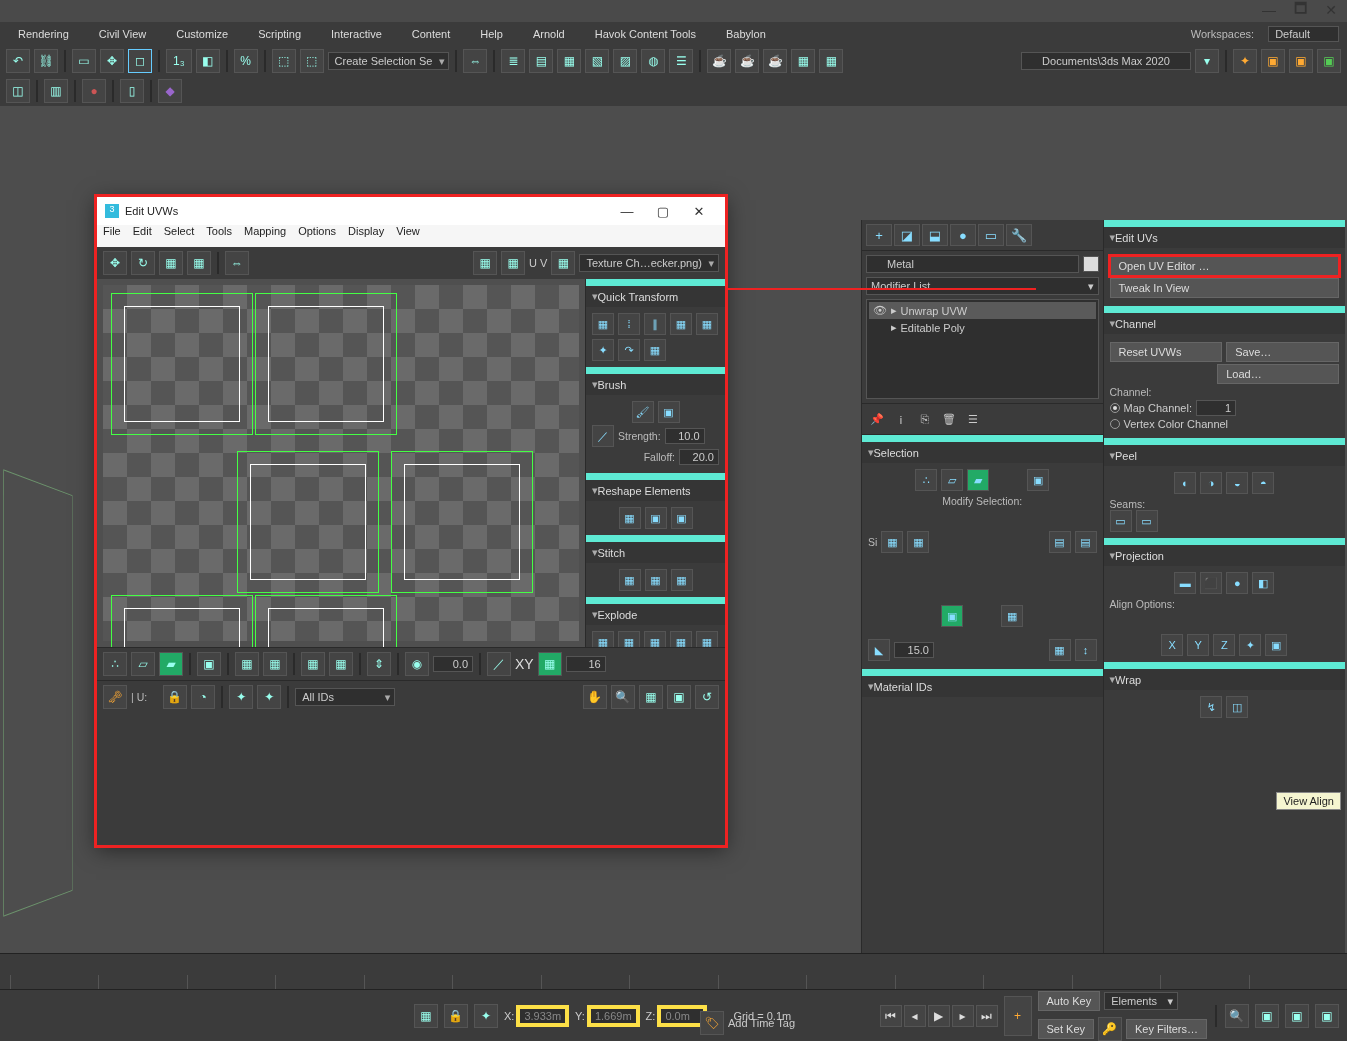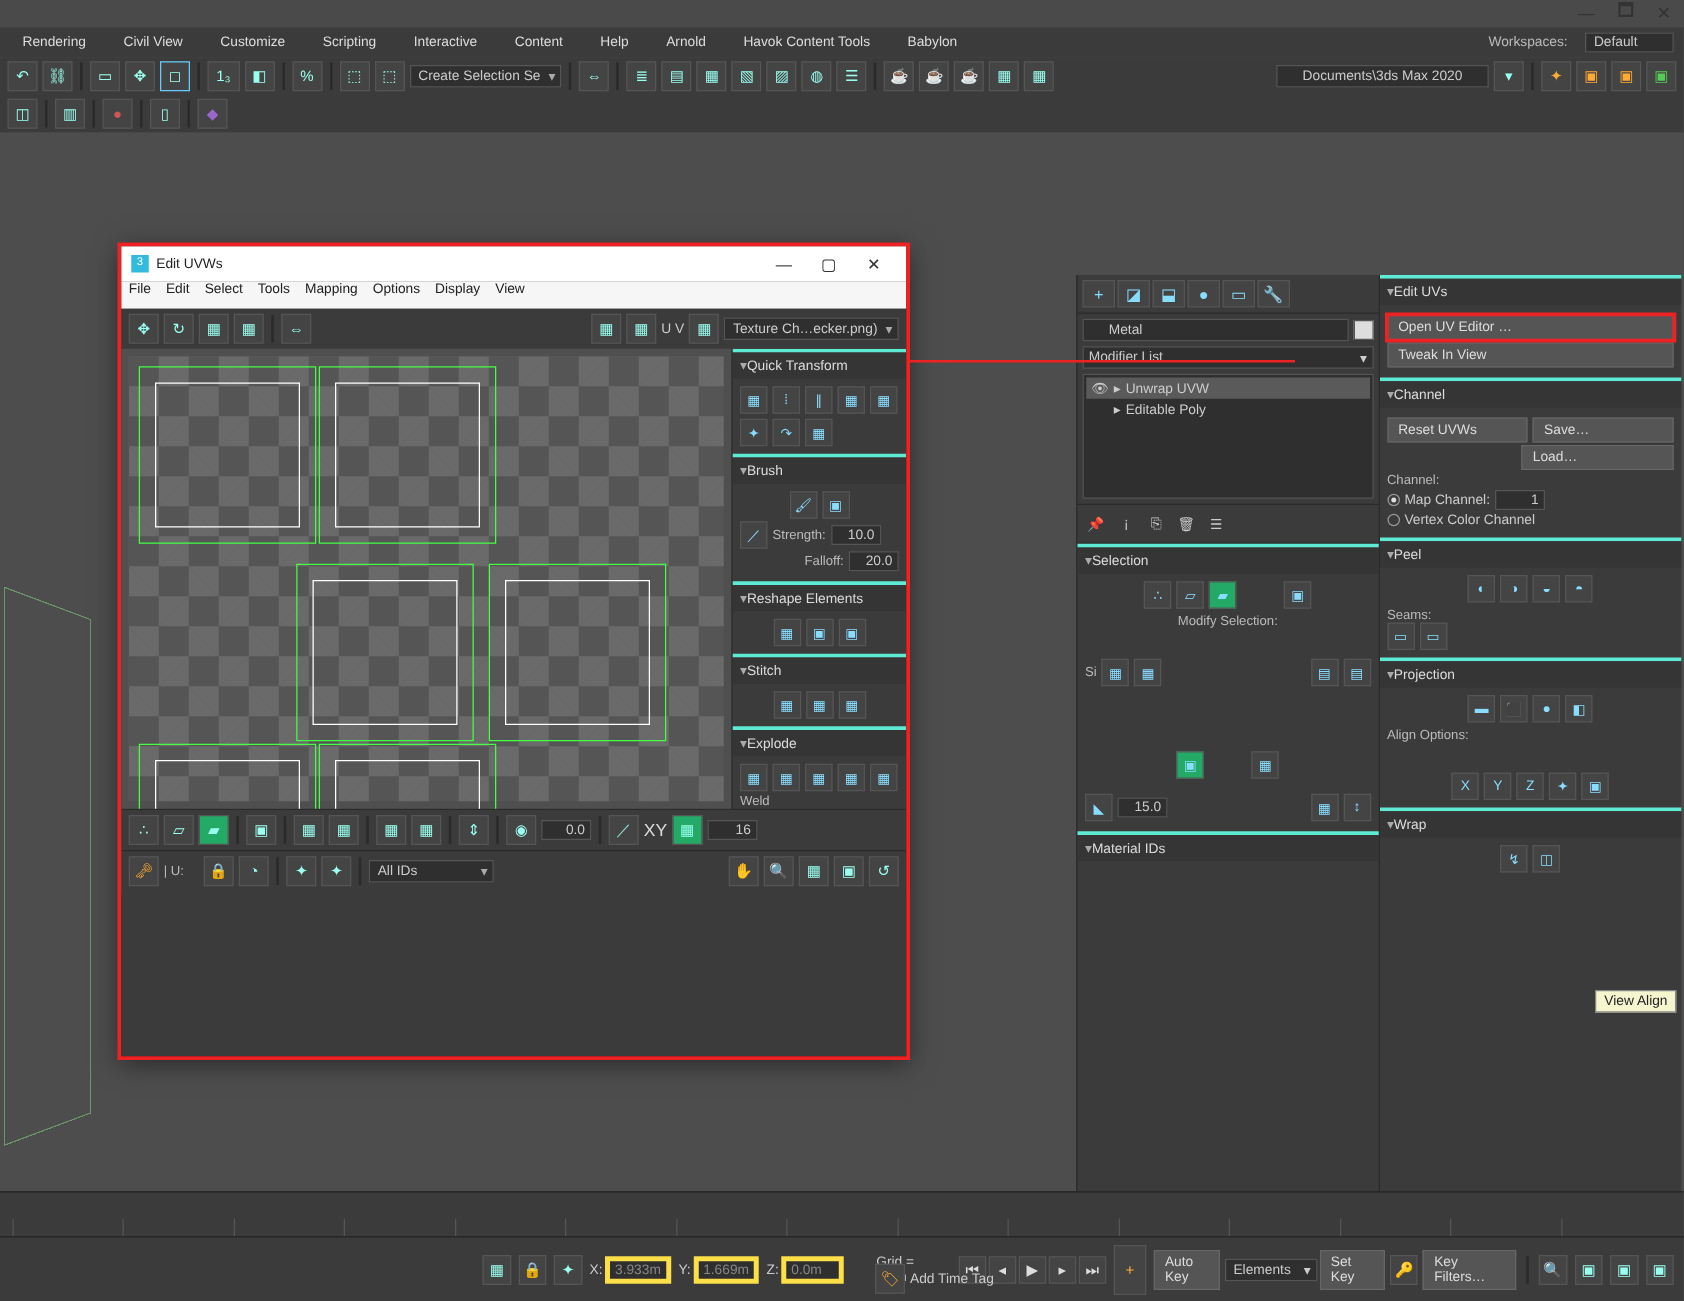--- a/index.html
+++ b/index.html
@@ -41,21 +41,21 @@
 .swatch{width:16px;height:16px;background:#ddd;border:1px solid #555;}
 .modlist{padding:0 4px;}
 .modlist .dd{background:#2f2f2f;border:1px solid #555;color:#ccc;padding:2px 4px;position:relative;}
 .modlist .dd::after{content:"▾";position:absolute;right:4px;}
 .stackbox{margin:4px;height:100px;background:#2f2f2f;border:1px solid #555;padding:2px;}
 .stackitem{padding:2px 4px;color:#ccc;display:flex;align-items:center;gap:4px;}
 .stackitem.sel{background:#5a5a5a;}
 .stackicons{display:flex;gap:6px;padding:6px;border-top:1px solid #2a2a2a;border-bottom:1px solid #2a2a2a;}
 .stackicon{width:18px;height:18px;display:flex;align-items:center;justify-content:center;color:#ccc;}
 
-.rollout{border-top:3px solid #5eead4;}
+.rollout{border-top:7px solid #5eead4;}
 .rollhdr{display:flex;align-items:center;padding:4px 6px;color:#ddd;background:#353535;}
 .rollhdr::before{content:"▾ ";color:#aaa;}
 .rollbody{padding:6px;}
 .btn{background:#555;border:1px solid #666;color:#ddd;padding:3px 8px;text-align:left;display:inline-block;}
 .btn.wide{display:block;margin:2px 0;}
 .btnrow{display:flex;gap:4px;margin:2px 0;}
 .radio{display:flex;align-items:center;gap:4px;margin:2px 0;}
 .radio .dot{width:10px;height:10px;border:1px solid #999;border-radius:50%;display:inline-flex;align-items:center;justify-content:center;}
 .radio .dot.on::after{content:"";width:4px;height:4px;background:#ddd;border-radius:50%;}
 .spinner{background:#2f2f2f;border:1px solid #555;color:#ccc;padding:1px 4px;width:40px;display:inline-block;text-align:right;}
@@ -604,21 +604,21 @@
   </div>
   <div style="flex:1"></div>
   <div class="play">
     <div class="p">⏮</div>
     <div class="p">◂</div>
     <div class="p">▶</div>
     <div class="p">▸</div>
     <div class="p">⏭</div>
   </div>
   <div class="tbtn" style="width:28px;height:40px;color:#fa3">+</div>
-  <div style="display:flex;flex-direction:row;gap:2px">
+  <div style="display:flex;flex-direction:column;gap:2px">
     <div class="rowflex">
         <span class="btn">Auto Key</span>
         <span class="sb-dd">Elements</span>
       </div>
     <div class="rowflex">
         <span class="btn">Set Key</span>
         <div class="tbtn">🔑</div>
         <span class="btn">Key Filters…</span>
       </div>
   </div>

